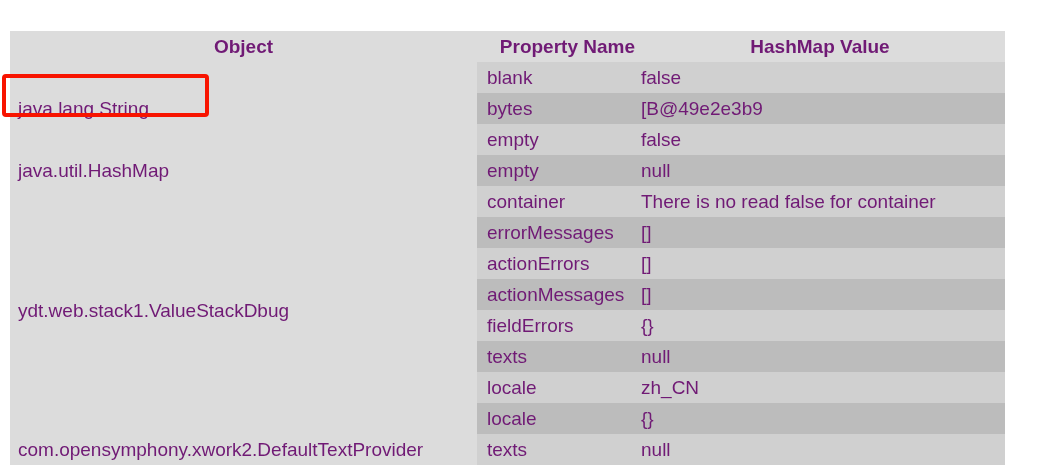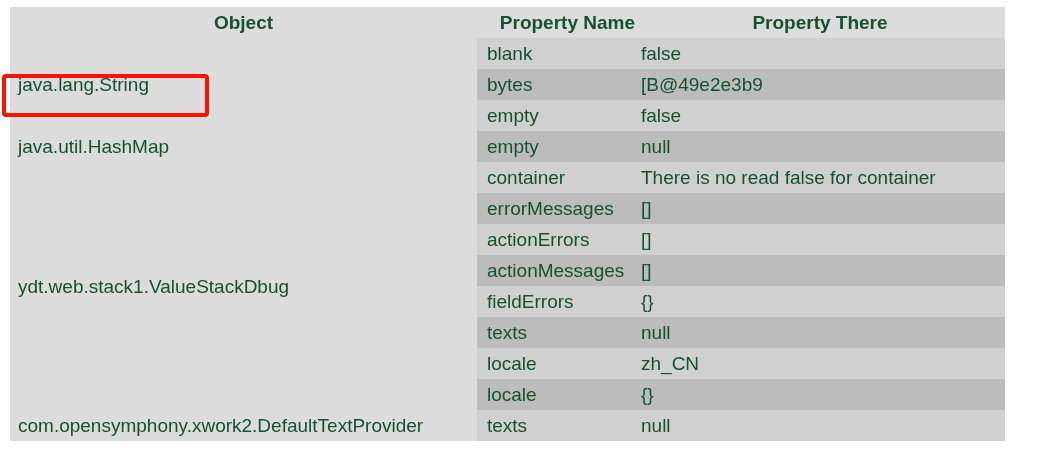--- a/index.html
+++ b/index.html
@@ -18,26 +18,26 @@
   #stage {
     position: relative;
     width: 1040px;
     height: 471px;
   }
 
   
   .debug-table {
     position: absolute;
     left: 10px;
-    top: 7px;
+    top: 31px;
     width: 995px;
     border-collapse: collapse;
     table-layout: fixed;
     font-size: 19px;
-    color: #14532d;
+    color: #701a75;
   }
 
   .debug-table col.c-object  { width: 467px; }
   .debug-table col.c-pname   { width: 158px; }
   .debug-table col.c-pvalue  { width: 370px; }
 
   .debug-table th,
   .debug-table td {
     padding: 0;
     margin: 0;
@@ -101,21 +101,21 @@
   <table class="debug-table">
     <colgroup>
       <col class="c-object">
       <col class="c-pname">
       <col class="c-pvalue">
     </colgroup>
     <thead>
       <tr>
         <th class="hdr-object">Object</th>
         <th class="hdr-pname">Property Name</th>
-        <th class="hdr-pvalue">Property There</th>
+        <th class="hdr-pvalue">HashMap Value</th>
       </tr>
     </thead>
     <tbody>
 
       <tr class="row-odd">
         <td class="cell-object" rowspan="3">java.lang.String</td>
         <td class="cell-pname">blank</td>
         <td class="cell-pvalue">false</td>
       </tr>
 

